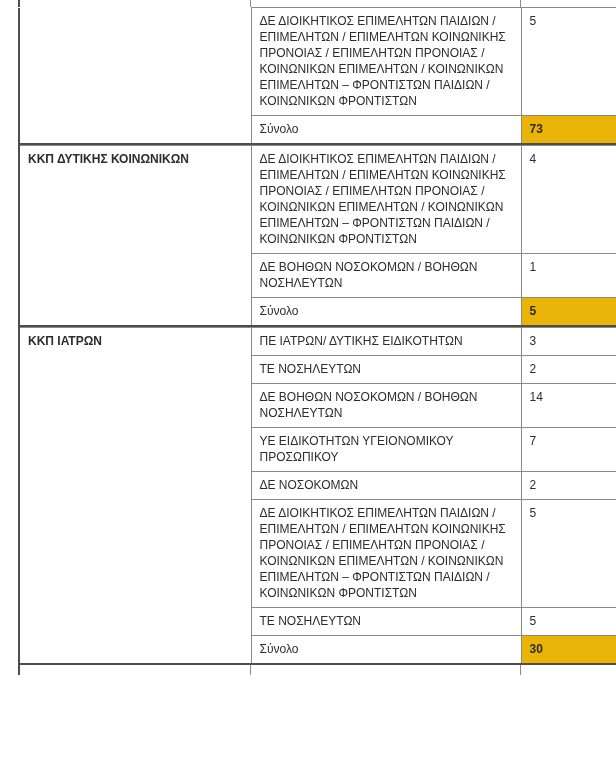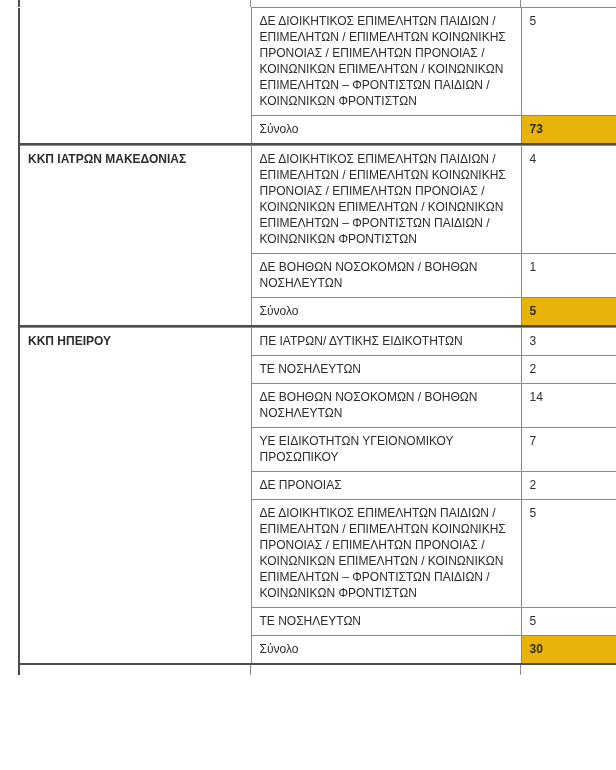--- a/index.html
+++ b/index.html
@@ -102,21 +102,21 @@
     </table>
 
   <table class="section">
     <colgroup>
         <col class="c1">
         <col class="c2">
         <col class="c3">
       </colgroup>
     <tbody>
         <tr>
-      <td class="region" rowspan="3">ΚΚΠ ΙΑΤΡΩΝ ΜΑΚΕΔΟΝΙΑΣ</td>
+      <td class="region" rowspan="3">ΚΚΠ ΔΥΤΙΚΗΣ ΚΟΙΝΩΝΙΚΩΝ</td>
       <td class="specialty">ΔΕ ΔΙΟΙΚΗΤΙΚΟΣ ΕΠΙΜΕΛΗΤΩΝ ΠΑΙΔΙΩΝ / ΕΠΙΜΕΛΗΤΩΝ / ΕΠΙΜΕΛΗΤΩΝ ΚΟΙΝΩΝΙΚΗΣ ΠΡΟΝΟΙΑΣ / ΕΠΙΜΕΛΗΤΩΝ ΠΡΟΝΟΙΑΣ / ΚΟΙΝΩΝΙΚΩΝ ΕΠΙΜΕΛΗΤΩΝ / ΚΟΙΝΩΝΙΚΩΝ ΕΠΙΜΕΛΗΤΩΝ – ΦΡΟΝΤΙΣΤΩΝ ΠΑΙΔΙΩΝ / ΚΟΙΝΩΝΙΚΩΝ ΦΡΟΝΤΙΣΤΩΝ</td>
       <td class="count last-col">4</td>
     </tr>
     <tr>
       <td class="specialty">ΔΕ ΒΟΗΘΩΝ ΝΟΣΟΚΟΜΩΝ / ΒΟΗΘΩΝ ΝΟΣΗΛΕΥΤΩΝ</td>
       <td class="count last-col">1</td>
     </tr>
     <tr>
       <td class="total-label">Σύνολο</td>
       <td class="total-value last-col">5</td>
@@ -125,38 +125,38 @@
     </table>
 
   <table class="section">
     <colgroup>
         <col class="c1">
         <col class="c2">
         <col class="c3">
       </colgroup>
     <tbody>
         <tr>
-      <td class="region" rowspan="8">ΚΚΠ ΗΠΕΙΡΟΥ</td>
+      <td class="region" rowspan="8">ΚΚΠ ΙΑΤΡΩΝ</td>
       <td class="specialty">ΠΕ ΙΑΤΡΩΝ/ ΔΥΤΙΚΗΣ ΕΙΔΙΚΟΤΗΤΩΝ</td>
       <td class="count last-col">3</td>
     </tr>
     <tr>
       <td class="specialty">ΤΕ ΝΟΣΗΛΕΥΤΩΝ</td>
       <td class="count last-col">2</td>
     </tr>
     <tr>
       <td class="specialty">ΔΕ ΒΟΗΘΩΝ ΝΟΣΟΚΟΜΩΝ / ΒΟΗΘΩΝ ΝΟΣΗΛΕΥΤΩΝ</td>
       <td class="count last-col">14</td>
     </tr>
     <tr>
       <td class="specialty">ΥΕ ΕΙΔΙΚΟΤΗΤΩΝ ΥΓΕΙΟΝΟΜΙΚΟΥ ΠΡΟΣΩΠΙΚΟΥ</td>
       <td class="count last-col">7</td>
     </tr>
     <tr>
-      <td class="specialty">ΔΕ ΠΡΟΝΟΙΑΣ</td>
+      <td class="specialty">ΔΕ ΝΟΣΟΚΟΜΩΝ</td>
       <td class="count last-col">2</td>
     </tr>
     <tr>
       <td class="specialty">ΔΕ ΔΙΟΙΚΗΤΙΚΟΣ ΕΠΙΜΕΛΗΤΩΝ ΠΑΙΔΙΩΝ / ΕΠΙΜΕΛΗΤΩΝ / ΕΠΙΜΕΛΗΤΩΝ ΚΟΙΝΩΝΙΚΗΣ ΠΡΟΝΟΙΑΣ / ΕΠΙΜΕΛΗΤΩΝ ΠΡΟΝΟΙΑΣ / ΚΟΙΝΩΝΙΚΩΝ ΕΠΙΜΕΛΗΤΩΝ / ΚΟΙΝΩΝΙΚΩΝ ΕΠΙΜΕΛΗΤΩΝ – ΦΡΟΝΤΙΣΤΩΝ ΠΑΙΔΙΩΝ / ΚΟΙΝΩΝΙΚΩΝ ΦΡΟΝΤΙΣΤΩΝ</td>
       <td class="count last-col">5</td>
     </tr>
     <tr>
       <td class="specialty">ΤΕ ΝΟΣΗΛΕΥΤΩΝ</td>
       <td class="count last-col">5</td>
     </tr>

